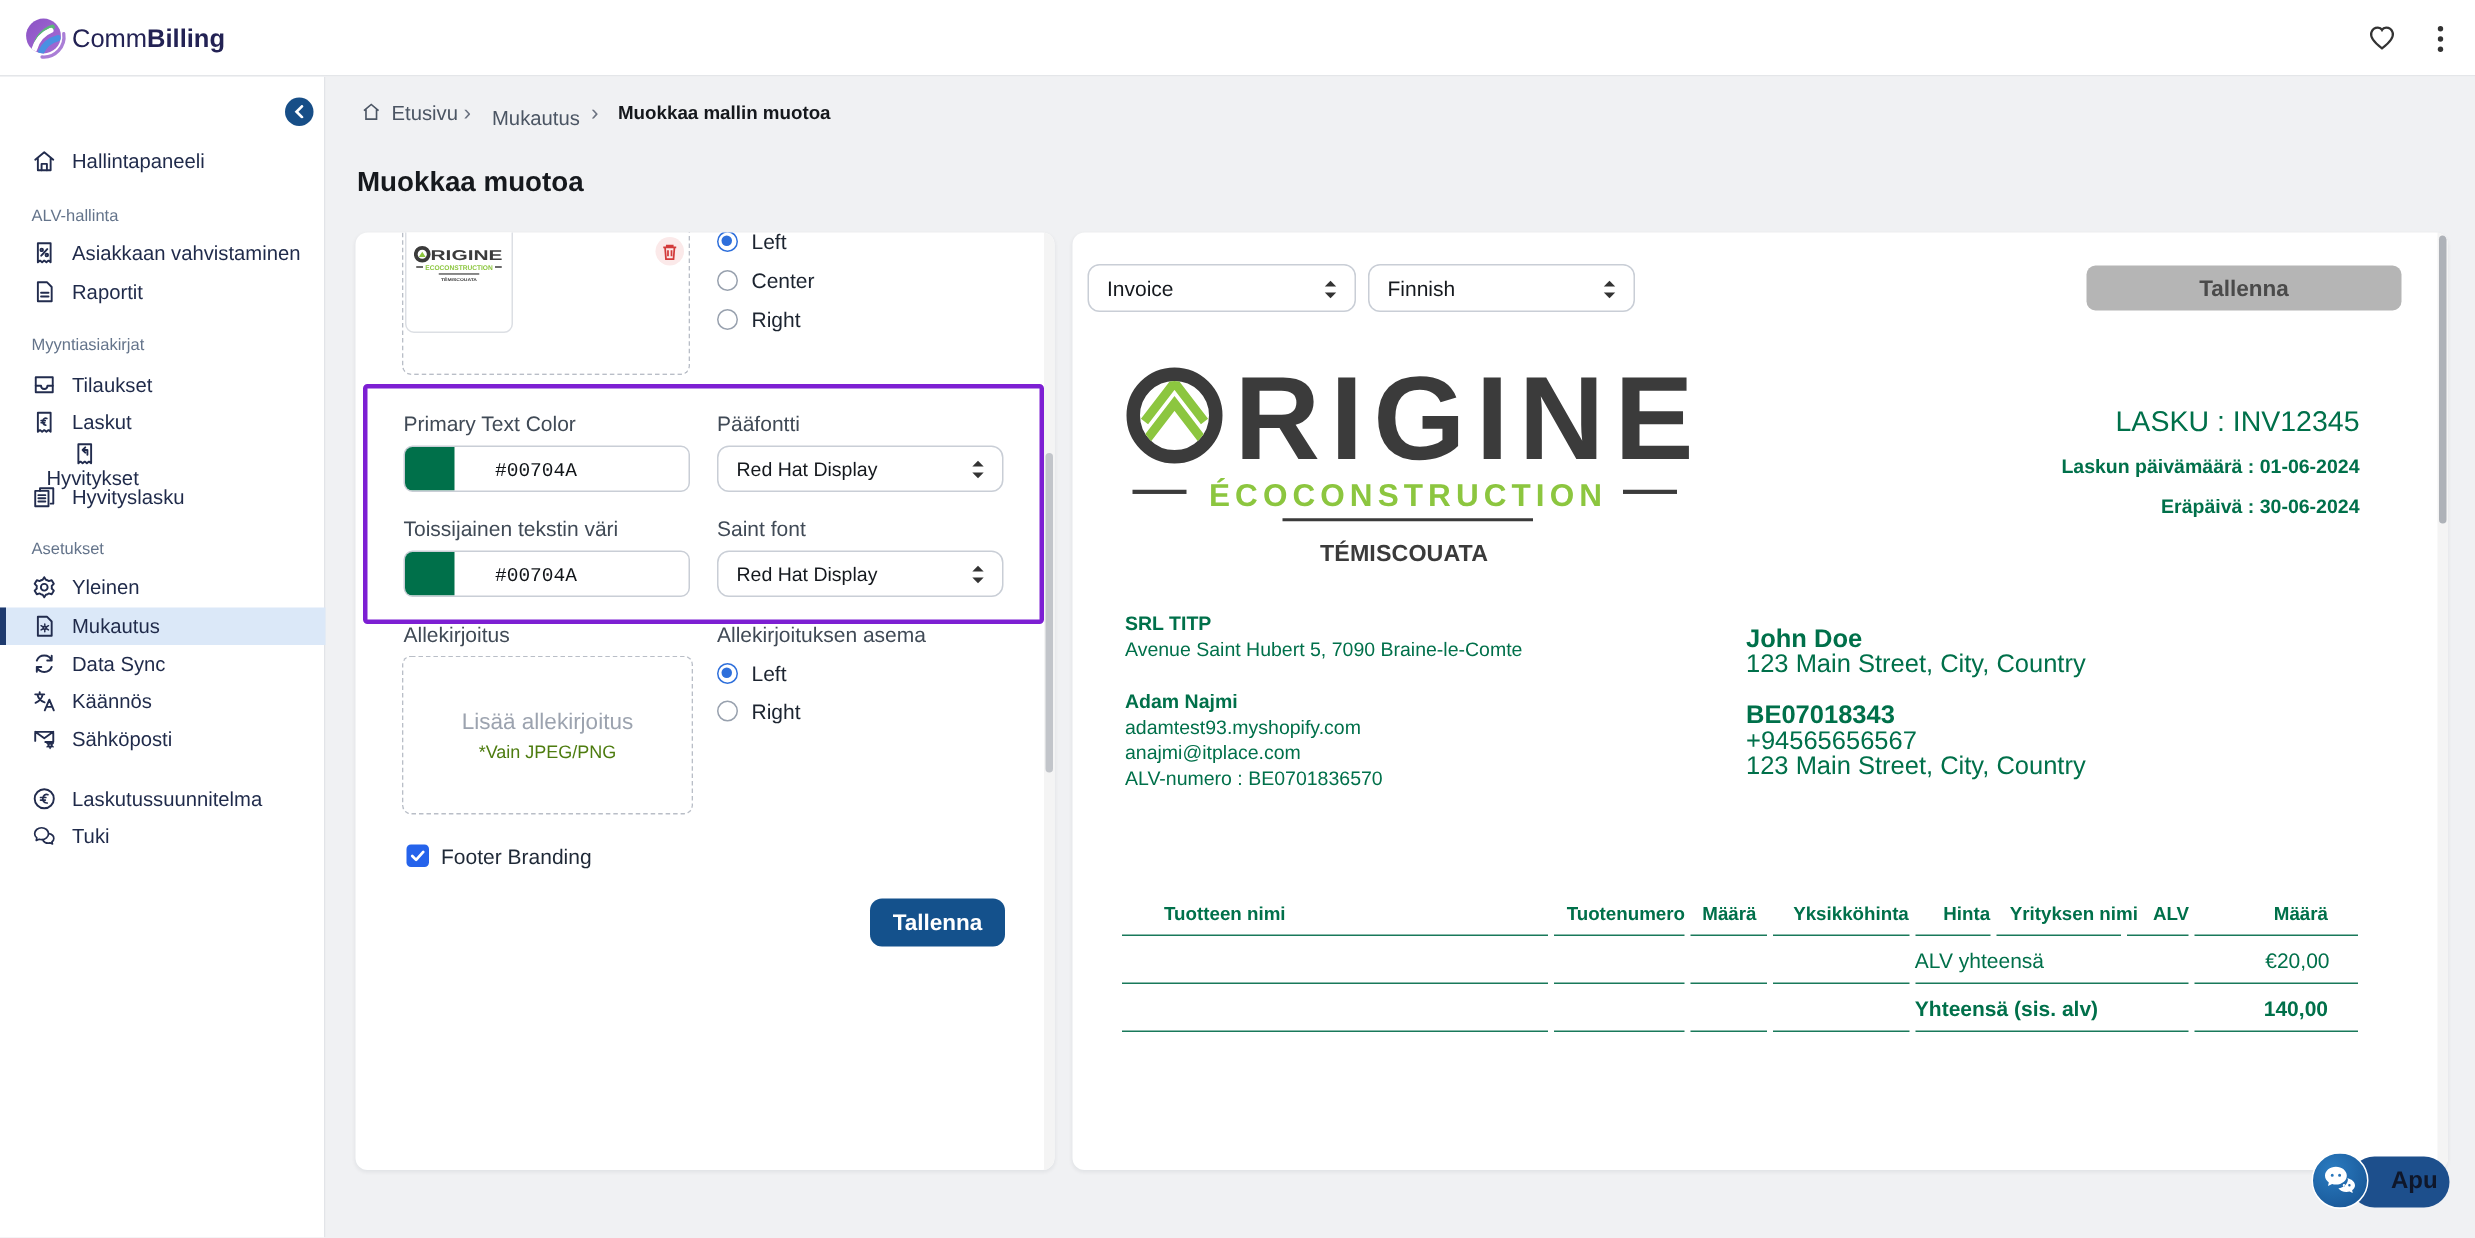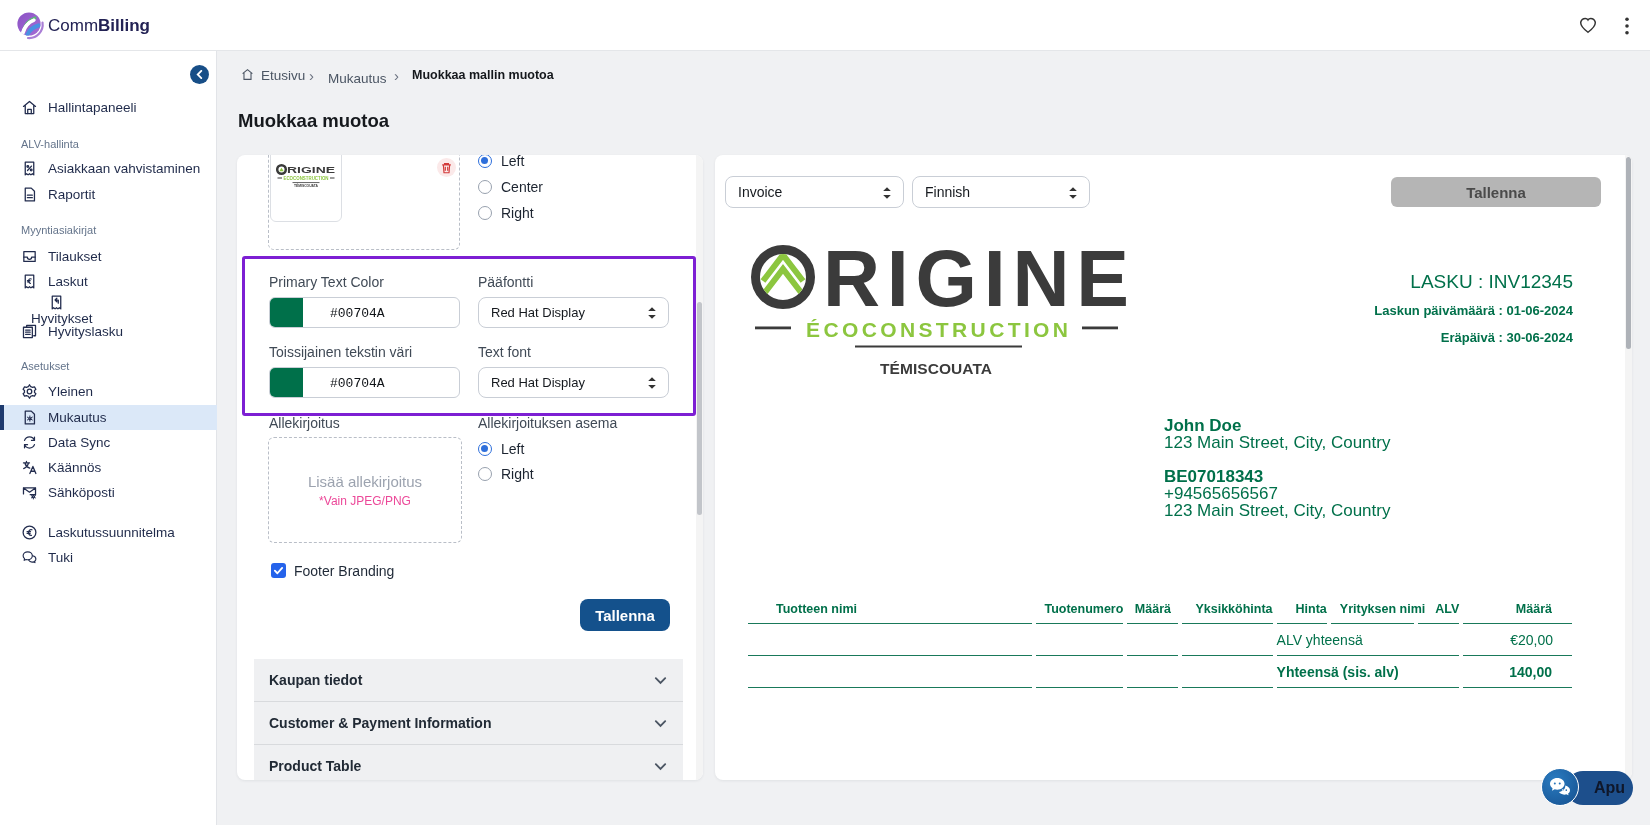--- a/index.html
+++ b/index.html
@@ -248,73 +248,53 @@
         <path d="M1.2 5 L5 1.2 L8.8 5 Z" fill="#333"></path>
         <path d="M1.2 9 L5 12.8 L8.8 9 Z" fill="#333"></path>
       </svg>
   </div>
 
   <div class="lbl" style="left:32px;top:189px;">Toissijainen tekstin väri</div>
   <div class="ginput" style="left:32px;top:212px;width:191px;">
       <span class="gsw"></span>
       <span class="ghex">#00704A</span>
     </div>
-  <div class="lbl" style="left:241px;top:189px;">Text font</div>
+  <div class="lbl" style="left:241px;top:189px;">Saint font</div>
   <div class="sel" style="left:241px;top:212px;width:191px;">Red Hat Display
     <svg class="updown" width="10" height="14" viewBox="0 0 10 14">
         <path d="M1.2 5 L5 1.2 L8.8 5 Z" fill="#333"></path>
         <path d="M1.2 9 L5 12.8 L8.8 9 Z" fill="#333"></path>
       </svg>
   </div>
 
   <div class="lbl" style="left:32px;top:260px;">Allekirjoitus</div>
   <div class="lbl" style="left:241px;top:260px;">Allekirjoituksen asema</div>
 
   <div class="abs" style="left:31px;top:282px;width:194px;height:106px;border:1.5px dashed #b9bec7;border-radius:6px;text-align:center;">
     <div style="margin-top:35px;font-size:15px;color:#9ca3af;">Lisää allekirjoitus</div>
-    <div style="margin-top:4px;font-size:12px;color:#ec4899;">*Vain JPEG/PNG</div>
+    <div style="margin-top:4px;font-size:12px;color:#4d7c0f;">*Vain JPEG/PNG</div>
   </div>
   <div class="abs" style="left:241px;top:286px;display:flex;align-items:center;">
       <span class="radio on"></span>
       <span class="rlab">Left</span>
     </div>
   <div class="abs" style="left:241px;top:311px;display:flex;align-items:center;">
       <span class="radio"></span>
       <span class="rlab">Right</span>
     </div>
 
   <div class="abs" style="left:34px;top:408px;width:15px;height:15px;background:#2563eb;border-radius:3px;">
     <svg width="11" height="11" viewBox="0 0 12 12" style="margin:2px;" fill="none" stroke="#fff" stroke-width="2" stroke-linecap="round" stroke-linejoin="round">
         <path d="M2 6.2 L4.8 9 L10 3.2"></path>
       </svg>
   </div>
   <div class="abs" style="left:57px;top:408px;font-size:14px;color:#1f2937;">Footer Branding</div>
 
   <div class="abs" style="left:343px;top:444px;width:90px;height:32px;background:#14518c;border-radius:8px;color:#fff;font-size:15px;font-weight:bold;display:flex;align-items:center;justify-content:center;">Tallenna</div>
 
-  <div class="acc" style="top:504px;">
-    <div class="row">
-        <span>Kaupan tiedot</span>
-        <svg width="15" height="15" viewBox="0 0 16 16" fill="none" stroke="#4b5563" stroke-width="2" stroke-linecap="round">
-          <path d="M3 5.5 L8 10.5 L13 5.5"></path>
-        </svg>
-      </div>
-    <div class="row">
-        <span>Customer &amp; Payment Information</span>
-        <svg width="15" height="15" viewBox="0 0 16 16" fill="none" stroke="#4b5563" stroke-width="2" stroke-linecap="round">
-          <path d="M3 5.5 L8 10.5 L13 5.5"></path>
-        </svg>
-      </div>
-    <div class="row">
-        <span>Product Table</span>
-        <svg width="15" height="15" viewBox="0 0 16 16" fill="none" stroke="#4b5563" stroke-width="2" stroke-linecap="round">
-          <path d="M3 5.5 L8 10.5 L13 5.5"></path>
-        </svg>
-      </div>
-  </div>
 </div>
 
 <div class="card" style="left:715px;top:155px;width:917px;height:625px;overflow:hidden;">
 
   <div class="abs" style="right:0;top:0;width:7px;height:625px;background:#f4f4f4;"></div>
   <div class="abs" style="right:1px;top:2px;width:5px;height:192px;background:#aeb2b8;border-radius:3px;"></div>
 
   <div class="sel" style="left:197px;top:21px;width:178px;height:32px;font-size:14px;">Finnish
     <svg class="updown" style="top:9px;" width="10" height="14" viewBox="0 0 10 14">
         <path d="M1.2 5 L5 1.2 L8.8 5 Z" fill="#333"></path>
@@ -345,20 +325,29 @@
     <rect x="334" y="83.5" width="36" height="2.8" fill="#3b3b3b"></rect>
     <text x="58" y="94" font-family="Liberation Sans" font-weight="bold" font-size="21" fill="#8cc63f" textLength="262" lengthAdjust="spacing">ÉCOCONSTRUCTION</text>
     <rect x="107" y="102.5" width="167" height="2" fill="#3b3b3b"></rect>
     <text x="132" y="131" font-family="Liberation Sans" font-weight="bold" font-size="15.5" fill="#3b3b3b" textLength="112" lengthAdjust="spacing">TÉMISCOUATA</text>
   </svg>
 
   <div class="inv abs" style="left:558px;top:116px;width:300px;text-align:right;font-size:19px;">LASKU : INV12345</div>
   <div class="inv abs" style="left:558px;top:148px;width:300px;text-align:right;font-size:13px;font-weight:bold;">Laskun päivämäärä : 01-06-2024</div>
   <div class="inv abs" style="left:558px;top:175px;width:300px;text-align:right;font-size:13px;font-weight:bold;">Eräpäivä : 30-06-2024</div>
 
+  <div class="inv abs" style="left:35px;top:252px;font-size:13px;line-height:17.3px;">
+    <div style="font-weight:bold;">SRL TITP</div>
+    <div>Avenue Saint Hubert 5, 7090 Braine-le-Comte</div>
+    <div style="height:17px;"></div>
+    <div style="font-weight:bold;">Adam Najmi</div>
+    <div>adamtest93.myshopify.com</div>
+    <div>anajmi@itplace.com</div>
+    <div>ALV-numero : BE0701836570</div>
+  </div>
   <div class="inv abs" style="left:449px;top:262px;font-size:17px;line-height:17.3px;">
     <div style="font-weight:bold;">John Doe</div>
     <div>123 Main Street, City, Country</div>
     <div style="height:16px;"></div>
     <div style="font-weight:bold;">BE07018343</div>
     <div>+94565656567</div>
     <div>123 Main Street, City, Country</div>
   </div>
 
   <table class="invtab abs" style="left:29px;top:440px;width:832px;">

